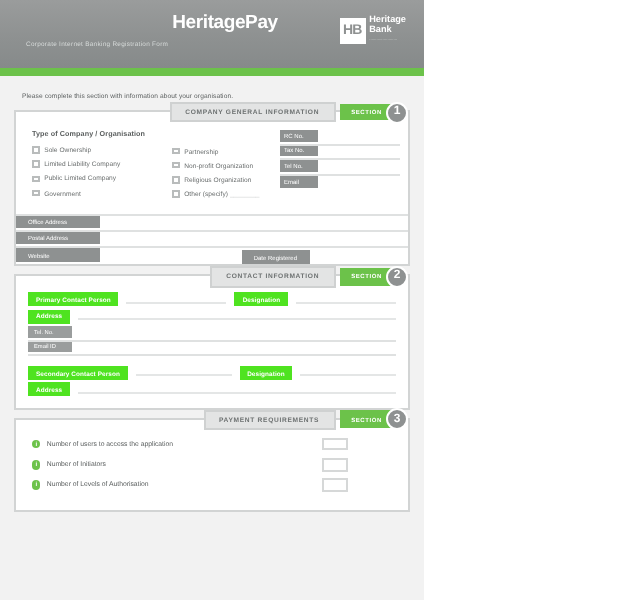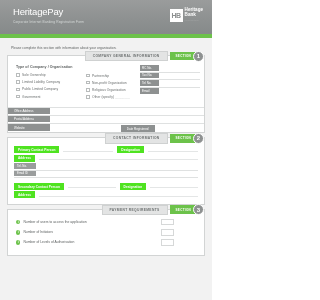--- a/index.html
+++ b/index.html
@@ -18,23 +18,24 @@
   
   .header {
     position: relative;
     height: 34px;
     background: linear-gradient(180deg,#9a9c9c 0%, #8e9191 55%, #868a8a 100%);
     padding: 7px 0 0 13px;
   }
   .brand-title {
     color: #ffffff;
     font-size: 9.5px;
-    font-weight: normal;
+    font-weight: bold;
     letter-spacing: -0.2px;
     line-height: 10px;
+    text-align: center;
   }
   .brand-sub {
     color: #d7dbda;
     font-size: 3.2px;
     letter-spacing: 0.15px;
     margin-top: 2.5px;
     line-height: 4px;
   }
   .logo {
     position: absolute;

